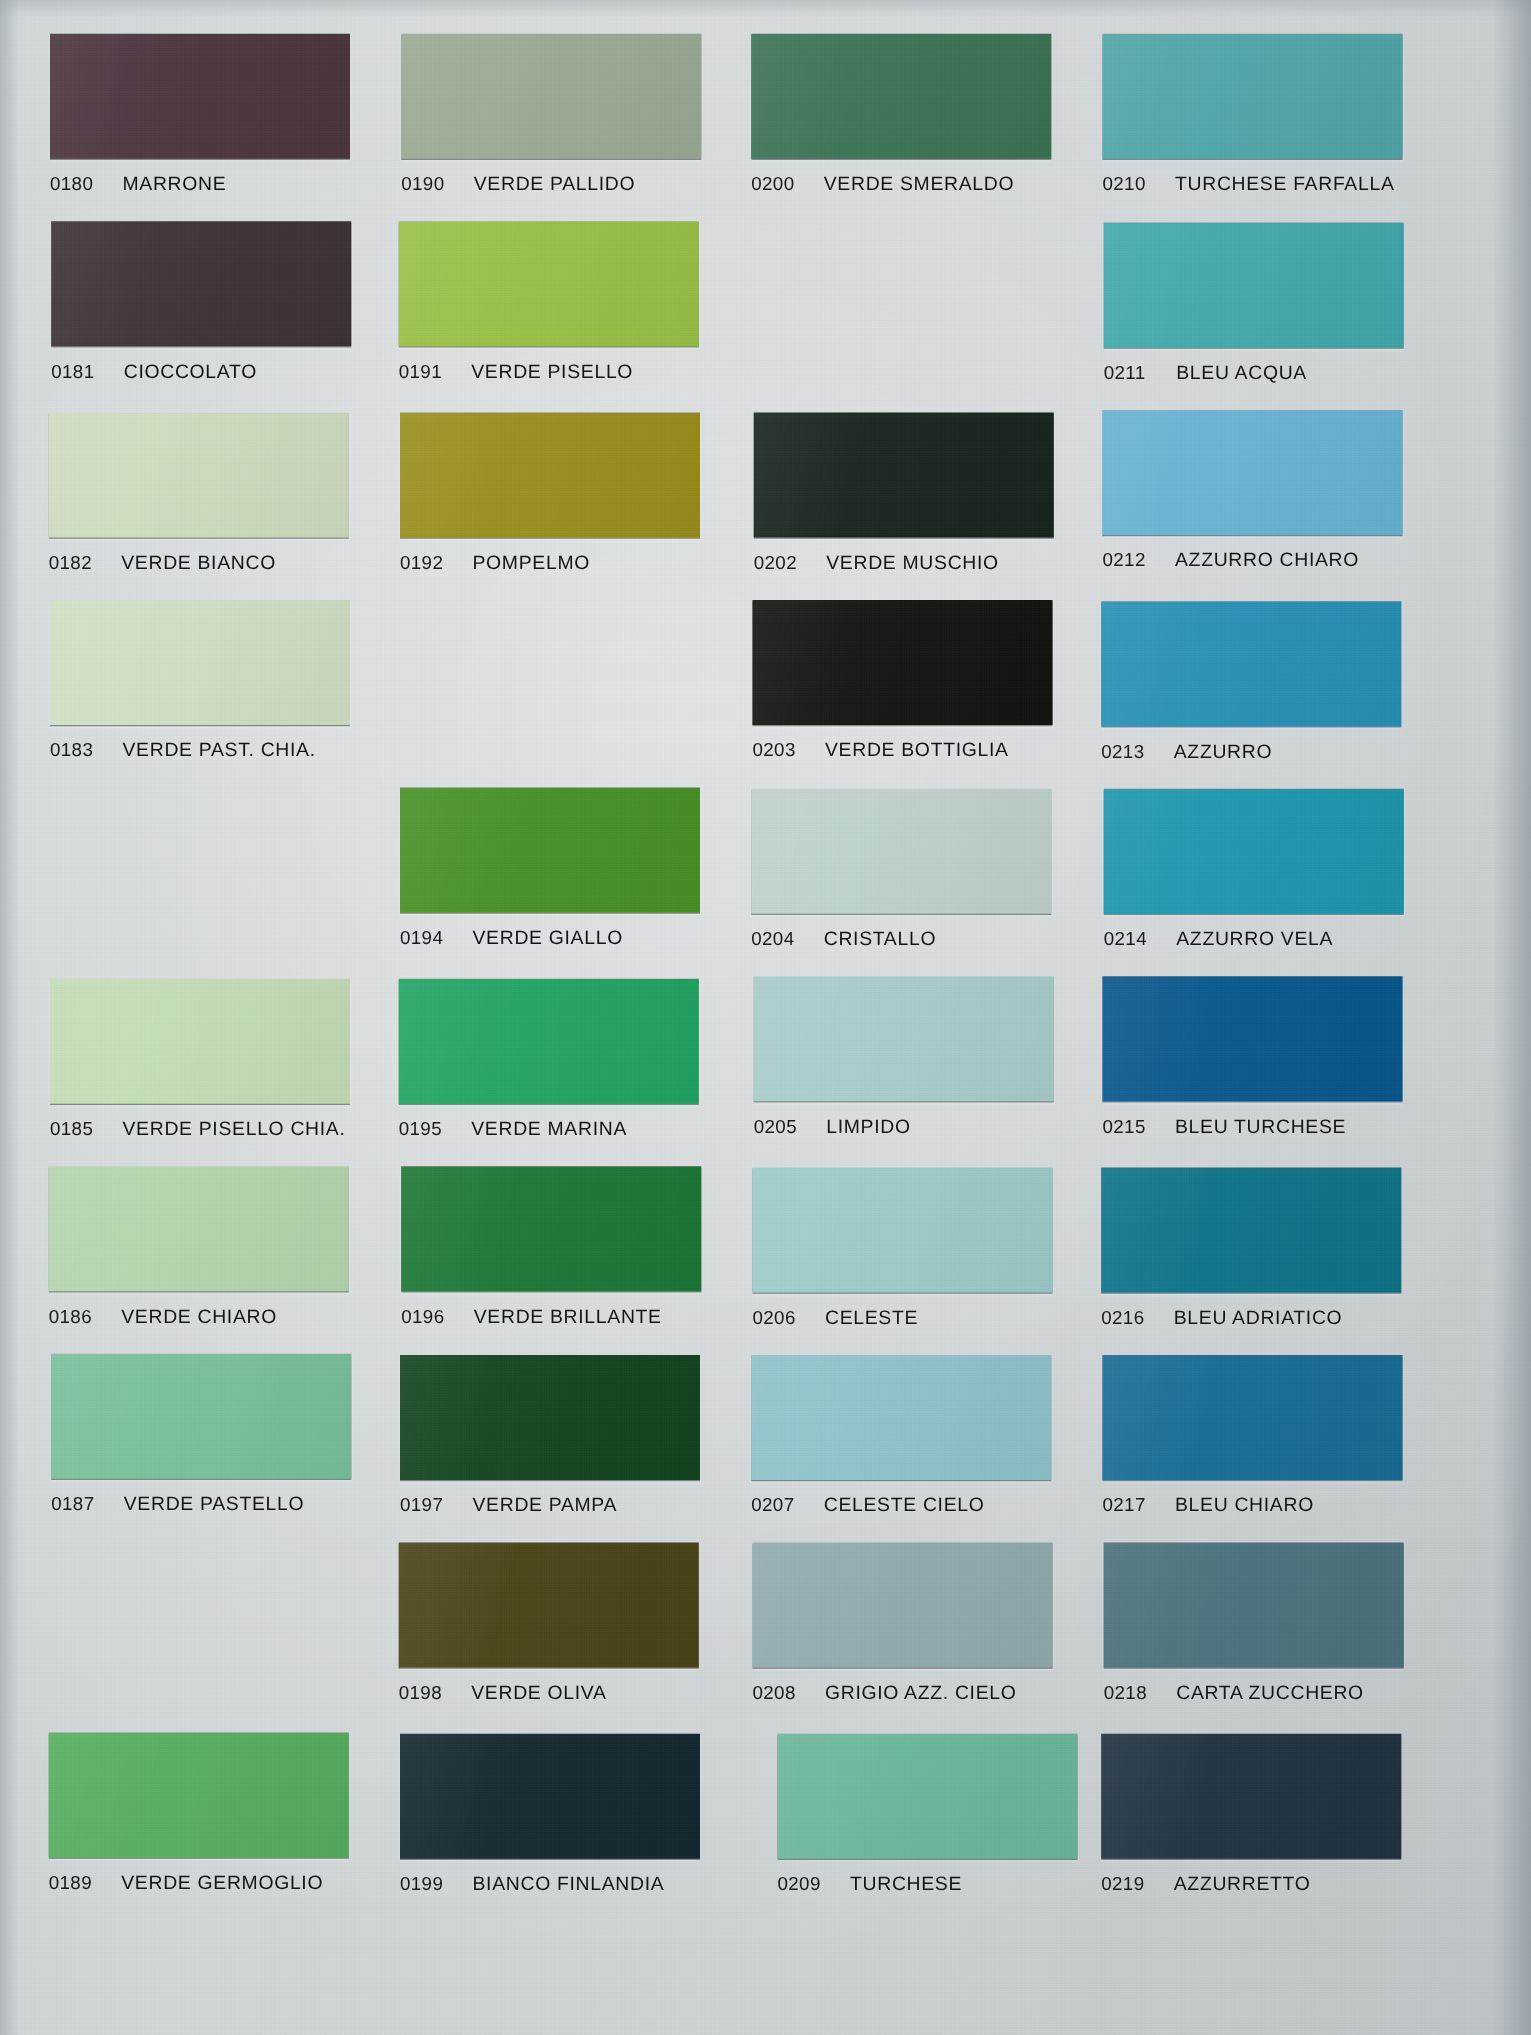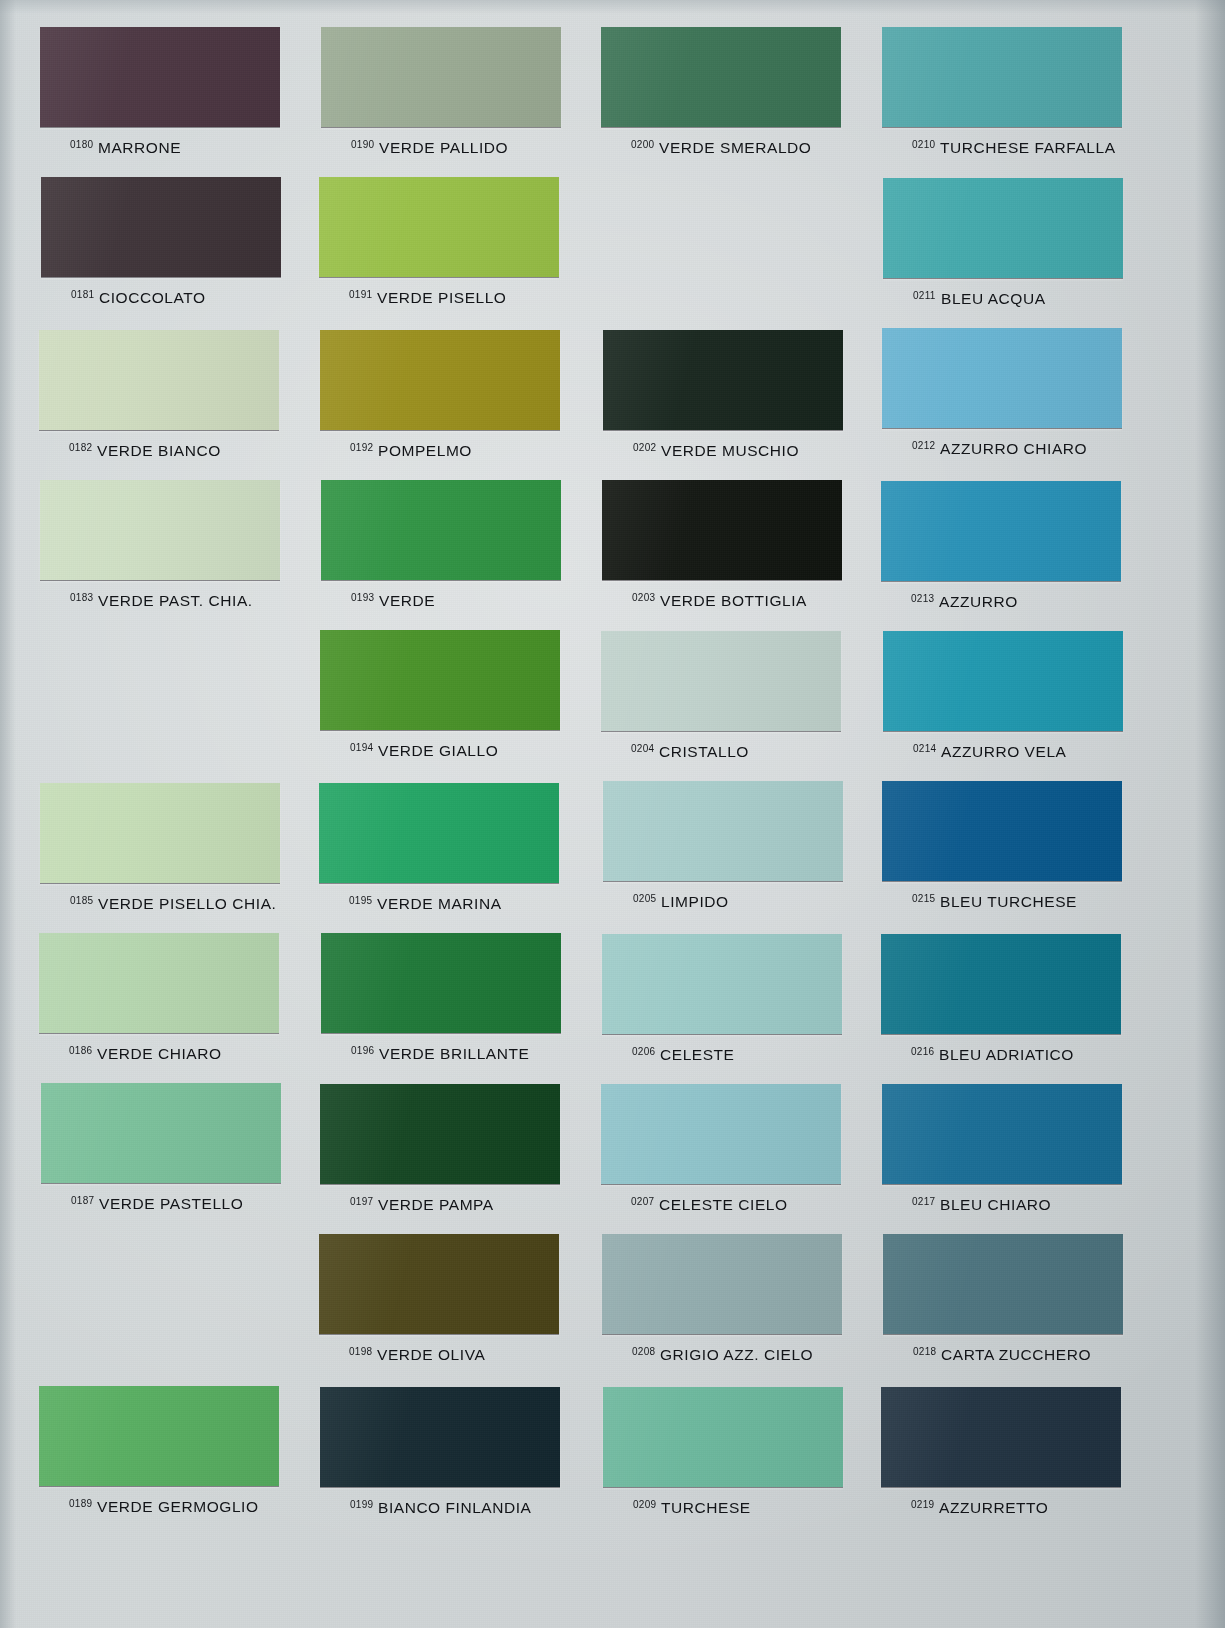--- a/index.html
+++ b/index.html
@@ -45,24 +45,23 @@
     box-shadow: 0 1px 0 rgba(20,16,24,0.45), 0 2px 2px rgba(255,255,255,0.28);
   }
   .swatch-chip .sheen {
     position: absolute;
     inset: 0;
     background: linear-gradient(104deg, rgba(255,255,255,0.085) 0%, rgba(255,255,255,0.025) 36%, rgba(0,0,0,0.045) 100%);
     pointer-events: none;
   }
   .swatch-code {
     position: absolute;
-    font-size: 10px;
+    font-size: 15px;
     letter-spacing: .3px;
     color: #16181c;
-    margin-left: 30px;
   }
   .swatch-name {
     position: absolute;
     font-size: 15.5px;
     letter-spacing: .55px;
     color: #101216;
   }
   .edge-left {
     position: absolute;
     left: 0; top: 0; bottom: 0; width: 16px;
@@ -157,27 +156,20 @@
       <span class="swatch-code" style="left: 0px; top: 112px;">0191</span>
       <span class="swatch-name" style="left: 58px; top: 112px;">VERDE PISELLO</span>
     </div>
     <div class="swatch-cell" style="left: 320px; top: 330px; width: 240px; height: 130px;">
       <div class="swatch-chip" title="POMPELMO" style="width: 240px; height: 100px; background: rgb(153, 142, 27);">
         <div class="sheen"></div>
       </div>
       <span class="swatch-code" style="left: 0px; top: 112px;">0192</span>
       <span class="swatch-name" style="left: 58px; top: 112px;">POMPELMO</span>
     </div>
-    <div class="swatch-cell" style="left: 321px; top: 480px; width: 240px; height: 130px;">
-      <div class="swatch-chip" title="VERDE" style="width: 240px; height: 100px; background: rgb(46, 147, 66);">
-        <div class="sheen"></div>
-      </div>
-      <span class="swatch-code" style="left: 0px; top: 112px;">0193</span>
-      <span class="swatch-name" style="left: 58px; top: 112px;">VERDE</span>
-    </div>
     <div class="swatch-cell" style="left: 320px; top: 630px; width: 240px; height: 130px; padding-left: 37px;">
       <div class="swatch-chip" title="VERDE GIALLO" style="width: 240px; height: 100px; background: rgb(71, 145, 38);">
         <div class="sheen"></div>
       </div>
       <span class="swatch-code" style="left: 0px; top: 112px;">0194</span>
       <span class="swatch-name" style="left: 58px; top: 112px;">VERDE GIALLO</span>
     </div>
     <div class="swatch-cell" style="left: 319px; top: 783px; width: 240px; height: 130px;">
       <div class="swatch-chip" title="VERDE MARINA" style="width: 240px; height: 100px; background: rgb(33, 164, 99);">
         <div class="sheen"></div>
@@ -262,21 +254,21 @@
       <span class="swatch-code" style="left: 0px; top: 112px;">0207</span>
       <span class="swatch-name" style="left: 58px; top: 112px;">CELESTE CIELO</span>
     </div>
     <div class="swatch-cell" style="left: 602px; top: 1234px; width: 240px; height: 130px;">
       <div class="swatch-chip" title="GRIGIO AZZ. CIELO" style="width: 240px; height: 100px; background: rgb(145, 171, 173);">
         <div class="sheen"></div>
       </div>
       <span class="swatch-code" style="left: 0px; top: 112px;">0208</span>
       <span class="swatch-name" style="left: 58px; top: 112px;">GRIGIO AZZ. CIELO</span>
     </div>
-    <div class="swatch-cell" style="left: 603px; top: 1387px; width: 256px; height: 130px;">
+    <div class="swatch-cell" style="left: 622px; top: 1387px; width: 256px; height: 130px;">
       <div class="swatch-chip" title="TURCHESE" style="width: 240px; height: 100px; background: rgb(106, 183, 156);">
         <div class="sheen"></div>
       </div>
       <span class="swatch-code" style="left: 0px; top: 112px;">0209</span>
       <span class="swatch-name" style="left: 58px; top: 112px;">TURCHESE</span>
     </div>
     <div class="swatch-cell" style="left: 882px; top: 27px; width: 240px; height: 130px; text-align: right;">
       <div class="swatch-chip" title="TURCHESE FARFALLA" style="width: 240px; height: 100px; background: rgb(79, 165, 168);">
         <div class="sheen"></div>
       </div>

